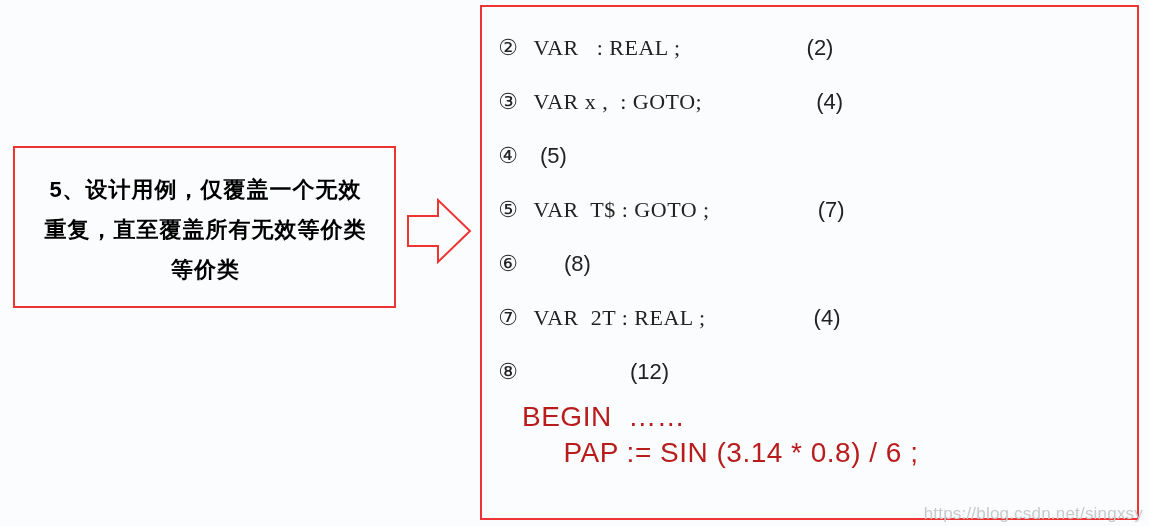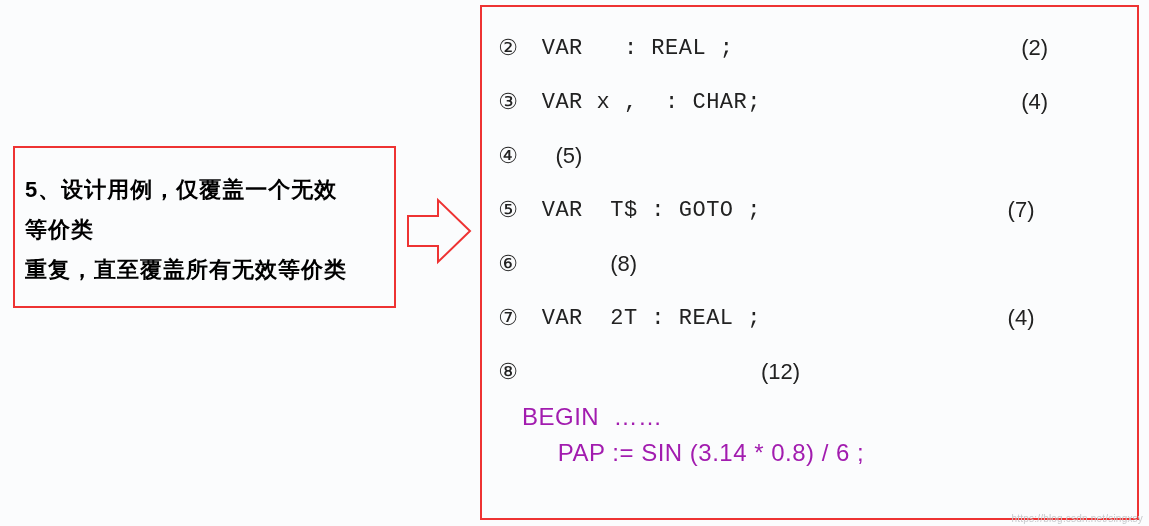--- a/index.html
+++ b/index.html
@@ -11,20 +11,21 @@
       position: relative;
     }
     .left-box {
       position: absolute;
       left: 13px;
       top: 146px;
       width: 383px;
       height: 162px;
       border: 2px solid #e33;
       padding: 22px 8px 8px 10px;
+      text-align: center;
     }
     .left-box .line {
       font-size: 22px;
       font-weight: bold;
       color: #000;
       line-height: 40px;
       letter-spacing: 1px;
     }
     .arrow {
       position: absolute;
@@ -49,69 +50,69 @@
     }
     .right-box .circled {
       width: 24px;
       display: inline-block;
       text-align: center;
       margin-right: 8px;
       font-size: 22px;
     }
     .right-box .code {
       flex: 0 0 auto;
-      font-family: Liberation Mono, monospace;
+      font-family: Liberation Serif, serif;
       white-space: pre;
       letter-spacing: 0.5px;
     }
     .right-box .num {
       font-family: "Microsoft YaHei", Arial, sans-serif;
       white-space: pre;
     }
     .right-box .extra {
-      font-size: 24px;
-      color: #a21caf;
+      font-size: 28px;
+      color: #b91c1c;
       line-height: 36px;
       padding-left: 26px;
       white-space: pre;
       letter-spacing: 0.5px;
     }
     .watermark {
       position: absolute;
       right: 6px;
       bottom: 2px;
-      font-size: 10px;
+      font-size: 17px;
       color: #c7c9cc;
       font-family: Arial, sans-serif;
       letter-spacing: 0.2px;
     }
   </style>
 </head>
 <body>
 
 <div class="left-box">
   <div class="line">5、设计用例，仅覆盖一个无效</div>
+  <div class="line">重复，直至覆盖所有无效等价类</div>
   <div class="line">等价类</div>
-  <div class="line">重复，直至覆盖所有无效等价类</div>
 </div>
 
 <svg class="arrow" width="70" height="70" viewBox="0 0 70 70">
   <path d="M 4 20 L 34 20 L 34 4 L 66 35 L 34 66 L 34 50 L 4 50 Z" fill="none" stroke="#e33" stroke-width="2"></path>
 </svg>
 
 <div class="right-box">
   <div class="row">
     <span class="circled">②</span>
     <span class="code"> VAR   : REAL ;</span>
     <span class="code">                     </span>
     <span class="num">(2)</span>
   </div>
   <div class="row">
     <span class="circled">③</span>
-    <span class="code"> VAR x ,  : CHAR;</span>
+    <span class="code"> VAR x ,  : GOTO;</span>
     <span class="code">                   </span>
     <span class="num">(4)</span>
   </div>
   <div class="row">
     <span class="circled">④</span>
     <span class="code">  </span>
     <span class="num">(5)</span>
   </div>
   <div class="row">
     <span class="circled">⑤</span>

